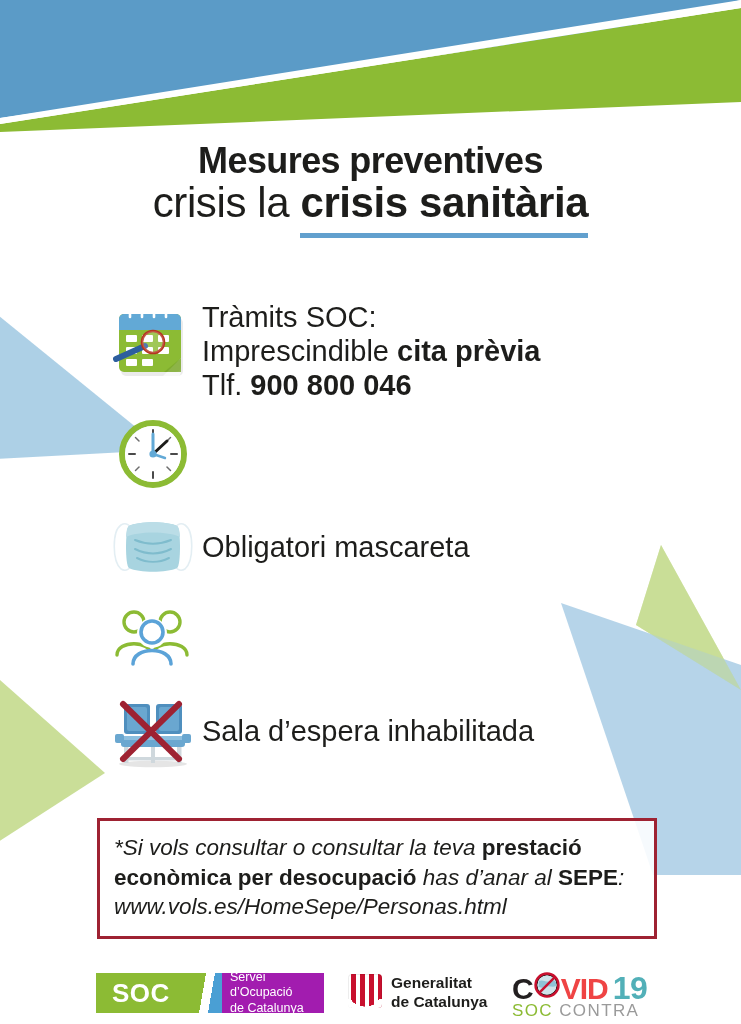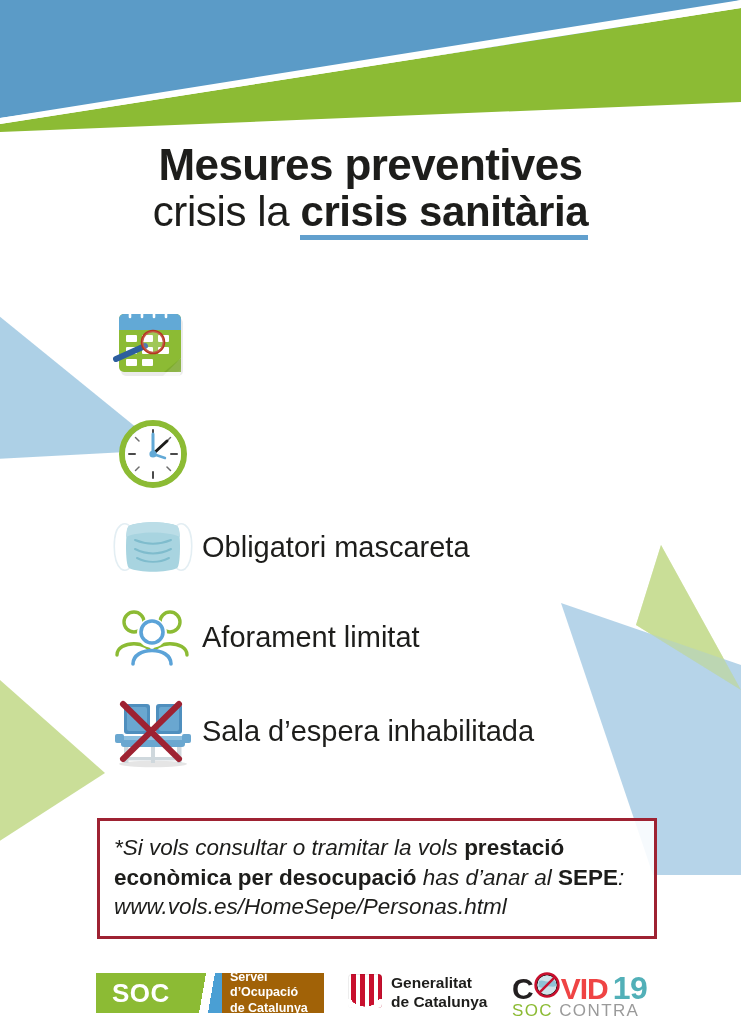--- a/index.html
+++ b/index.html
@@ -46,37 +46,37 @@
   #title-block {
     position: absolute;
     left: 0;
     top: 142px;
     width: 741px;
     text-align: center;
     line-height: 1.04;
   }
   .title-line1 {
     display: block;
-    font-size: 44px;
+    font-size: 36px;
     font-weight: bold;
     color: #1d1d1b;
     letter-spacing: -0.6px;
   }
   .title-line2 {
     display: block;
     font-size: 42px;
     font-weight: normal;
     color: #1d1d1b;
     letter-spacing: -0.4px;
     margin-top: 2px;
   }
   .title-strong {
     font-weight: bold;
     border-bottom: 5px solid #62a0ce;
-    padding-bottom: 0;
+    padding-bottom: 7px;
   }
 
   
   #measures {
     position: absolute;
     left: 104px;
     top: 296px;
     width: 600px;
   }
   .measure-row {
@@ -164,29 +164,28 @@
     font-weight: bold;
     letter-spacing: 0.5px;
     margin-left: 16px;
   }
   #logo-soc-slash {
     width: 30px;
     background: linear-gradient(100deg, #8cbb34 0 38%, #ffffff 38% 62%, #4a9fd4 62% 100%);
   }
   #logo-soc-blue {
     flex: 1;
-    background: #a16207;
+    background: #a21caf;
     color: #ffffff;
     font-size: 12.5px;
     line-height: 1.22;
     display: flex;
     flex-direction: column;
     justify-content: center;
     padding-left: 8px;
-    font-weight: bold;
   }
 
   
   #logo-gencat {
     position: absolute;
     left: 348px;
     top: 6px;
     display: flex;
     align-items: flex-start;
   }
@@ -320,20 +319,25 @@
             <rect x="13" y="57" width="11" height="7" rx="1"></rect>
             <rect x="29" y="57" width="11" height="7" rx="1"></rect>
           </g>
           <path d="M68 56 L68 70 a5 5 0 0 1 -5 5 h-14 z" fill="#ffffff" opacity="0.65"></path>
           <path d="M68 56 L51 70 L68 70 z" fill="#7aa82c" opacity="0.8"></path>
           <line x1="3" y1="57" x2="32" y2="44" stroke="#2d5f9e" stroke-width="6" stroke-linecap="round"></line>
           <circle cx="40" cy="40" r="11" fill="none" stroke="#b5341f" stroke-width="2.6"></circle>
           <circle cx="40" cy="40" r="11" fill="#ffffff" opacity="0.18"></circle>
         </svg>
       </div>
+      <div class="measure-text">
+        <div>Tràmits SOC:</div>
+        <div><span> Imprescindible </span><span class="b">cita prèvia</span></div>
+        <div><span>Tlf. </span><span class="b">900 800 046</span></div>
+      </div>
     </div>
 
     <div class="measure-row" id="row-horari">
       <div class="measure-icon">
         <svg width="74" height="74" viewBox="0 0 74 74">
           <circle cx="37" cy="37" r="31" fill="none" stroke="#8cbb34" stroke-width="6"></circle>
           <circle cx="37" cy="37" r="28" fill="#ffffff"></circle>
           <g stroke="#4a4a4a" stroke-width="2" stroke-linecap="round">
             <line x1="37" y1="13" x2="37" y2="19"></line>
             <line x1="37" y1="55" x2="37" y2="61"></line>
@@ -385,21 +389,20 @@
           <g fill="#ffffff">
             <circle cx="39" cy="26" r="15"></circle>
             <path d="M17 58 C17 38 61 38 61 58 z"></path>
           </g>
           <g fill="none" stroke="#5ba3d8" stroke-width="3.6" stroke-linecap="round">
             <circle cx="39" cy="25" r="11"></circle>
             <path d="M20 57 C20 39 58 39 58 57"></path>
           </g>
         </svg>
       </div>
-      <div class="measure-text">Aforament limitat</div>
     </div>
 
     <div class="measure-row" id="row-sala">
       <div class="measure-icon">
         <svg width="86" height="74" viewBox="0 0 86 74">
           <ellipse cx="43" cy="68" rx="34" ry="3.2" fill="#dfdfdf" opacity="0.8"></ellipse>
           <rect x="14" y="8" width="26" height="30" rx="3" fill="#4f8fbe"></rect>
           <rect x="17" y="11" width="20" height="24" rx="2" fill="#6aa7d0"></rect>
           <rect x="46" y="8" width="26" height="30" rx="3" fill="#4f8fbe"></rect>
           <rect x="49" y="11" width="20" height="24" rx="2" fill="#6aa7d0"></rect>
@@ -418,21 +421,21 @@
             <line x1="69" y1="8" x2="13" y2="63"></line>
           </g>
         </svg>
       </div>
       <div class="measure-text">Sala d’espera inhabilitada</div>
     </div>
 
   </div>
 
   <div id="footnote-box">
-    <span>*Si vols consultar o tramitar la vols </span><span class="b">prestació econòmica per desocupació</span><span> has d’anar al </span><span class="b">SEPE</span><span>:</span>
+    <span>*Si vols consultar o consultar la teva </span><span class="b">prestació econòmica per desocupació</span><span> has d’anar al </span><span class="b">SEPE</span><span>:</span>
     <div>www.vols.es/HomeSepe/Personas.html</div>
   </div>
 
   <div id="footer">
 
     <div id="logo-soc">
       <div id="logo-soc-green">
         <span class="soc-word">SOC</span>
       </div>
       <div id="logo-soc-slash"></div>

